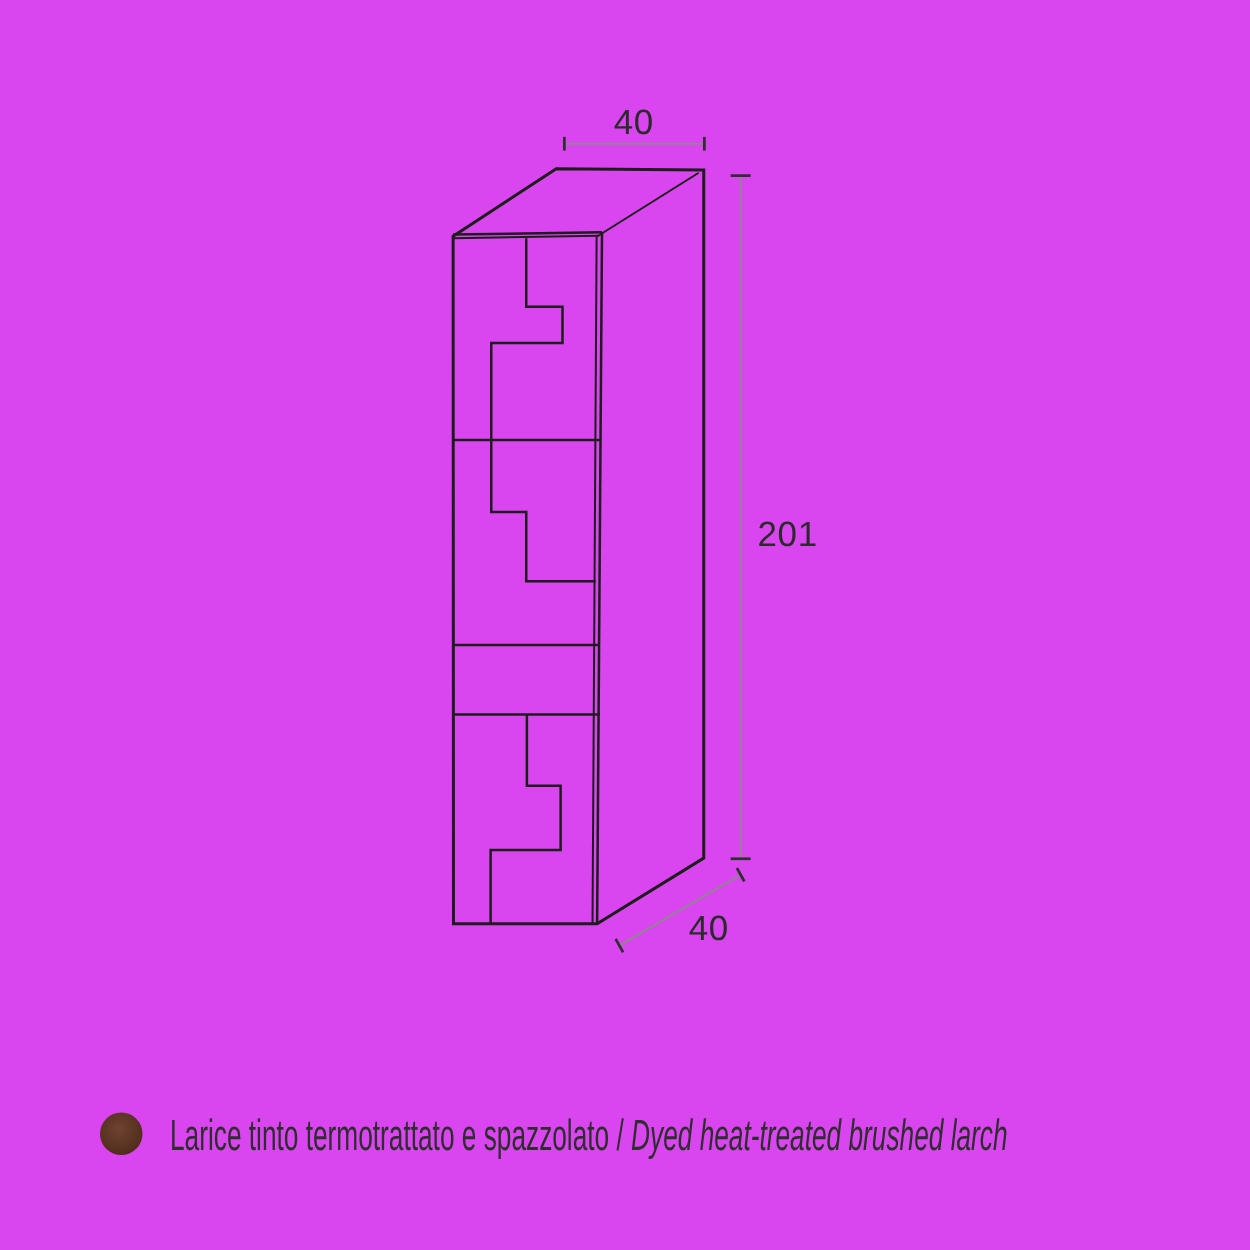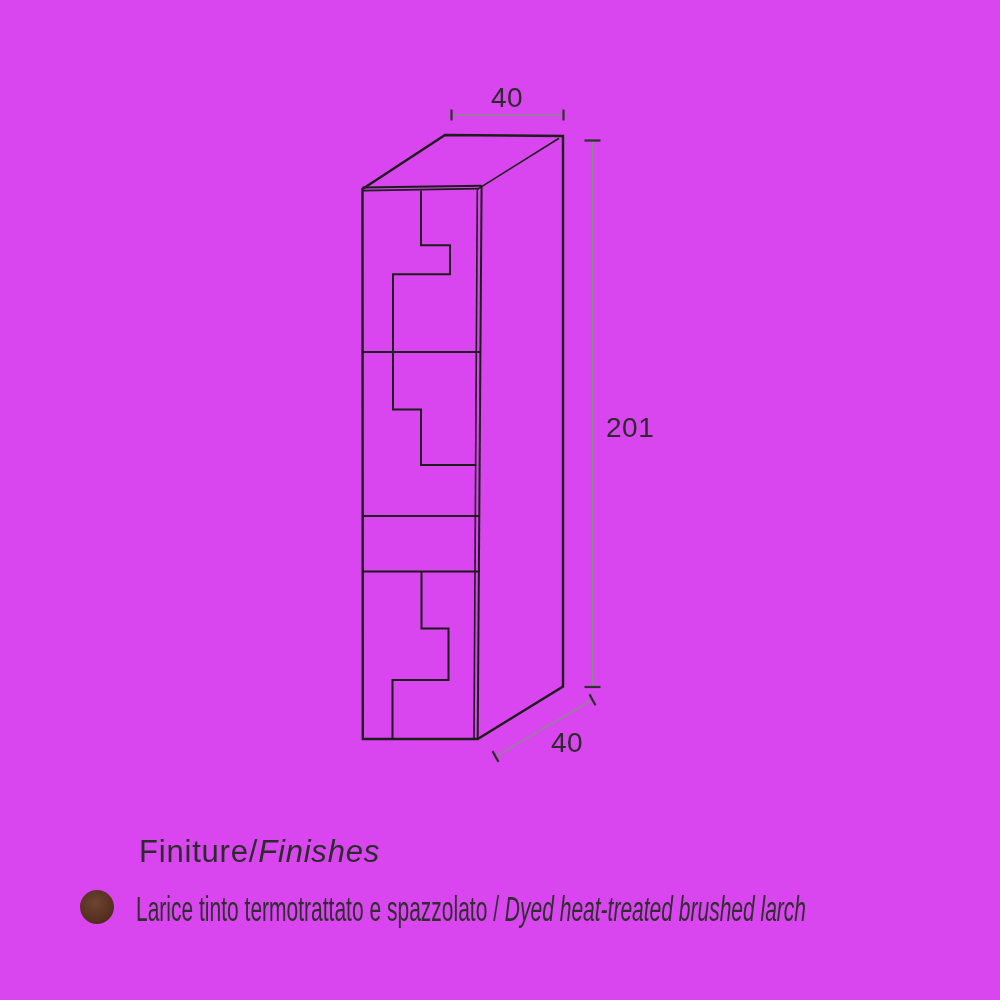--- a/index.html
+++ b/index.html
@@ -101,18 +101,17 @@
     <path class="dim-tick" d="M584.5,140.5 L600.5,140.5"></path>
     <path class="dim-tick" d="M584.5,687 L600.5,687"></path>
     <text class="dim-label" x="606" y="437" text-anchor="start">201</text>
 
     <path class="dim-line" d="M495.5,756.5 L592.5,699.8"></path>
     <path class="dim-tick" d="M492.5,751.1 L498.5,761.9"></path>
     <path class="dim-tick" d="M589.5,694.4 L595.5,705.2"></path>
     <text class="dim-label" x="567" y="752" text-anchor="middle">40</text>
   </svg>
 
-  <div class="finishes-heading"><span>Finiture</span><span>/</span><span class="it">Finishes</span></div>
 
   <span class="finish-swatch"></span>
   <div class="finish-label"><span>Larice tinto termotrattato e spazzolato</span><span> / </span><span class="it">Dyed heat-treated brushed larch</span></div>
 
 </div>
 
 </body></html>

